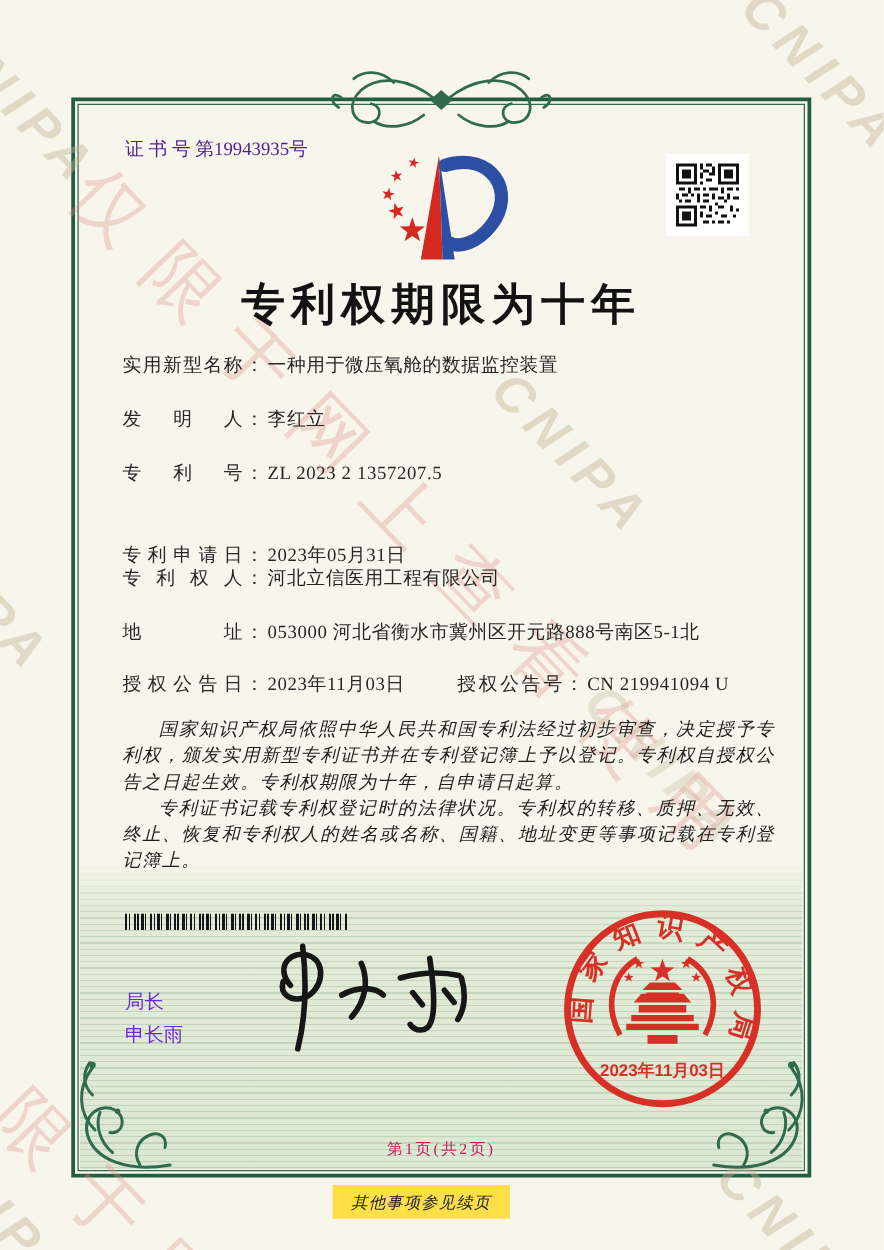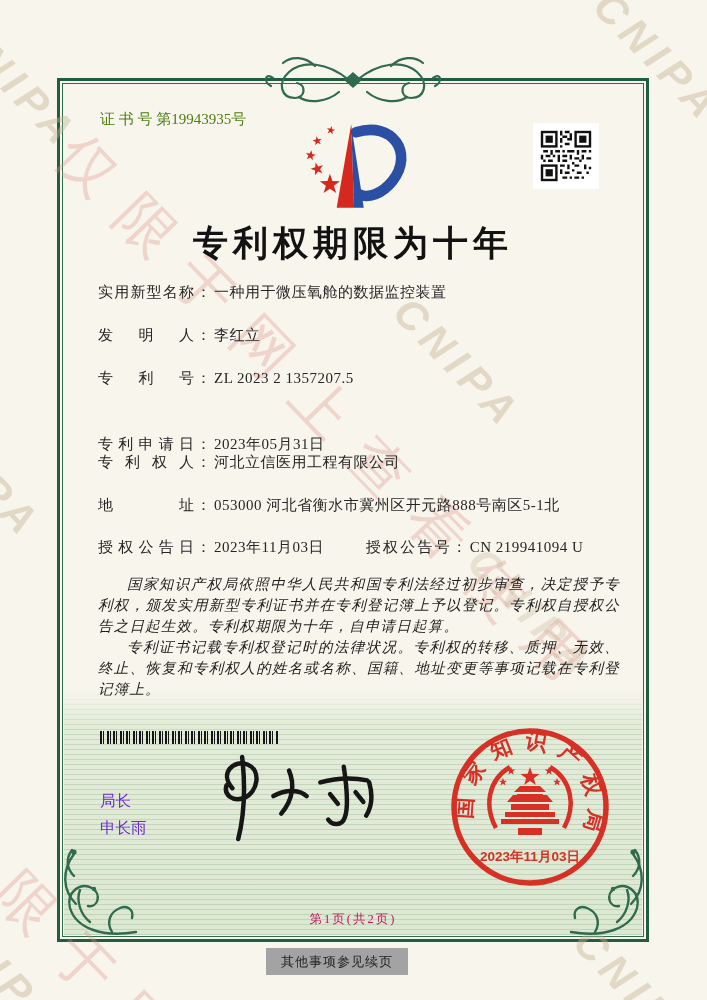--- a/index.html
+++ b/index.html
@@ -26,21 +26,21 @@
   .green-band::after{content:"";position:absolute;inset:0;
          background:repeating-linear-gradient(180deg,
             rgba(128,168,128,.30) 0 1px,rgba(0,0,0,0) 1px 5px);
          -webkit-mask-image:linear-gradient(180deg,transparent 0,#000 50px);
          mask-image:linear-gradient(180deg,transparent 0,#000 50px);}
 
   .ornament{position:absolute;z-index:3;pointer-events:none;}
 
   
   .content{position:absolute;inset:0;z-index:3;color:#262626;}
-  .cert-no{position:absolute;left:100px;top:110px;font-size:15px;color:#4d7c0f;}
+  .cert-no{position:absolute;left:100px;top:110px;font-size:15px;color:#4c1d95;}
   .logo{position:absolute;left:298px;top:120px;}
   .qr{position:absolute;left:533px;top:123px;background:#fff;padding:3px;}
   .title{position:absolute;left:57px;width:592px;top:220px;text-align:center;
          font-size:35px;font-weight:bold;letter-spacing:5px;color:#121212;}
 
   .frow{position:absolute;left:98px;font-size:15px;white-space:nowrap;color:#262626;}
   .flabel{display:inline-block;width:96px;text-align:justify;text-align-last:justify;font-family:Liberation Mono, monospace;}
   .flabel.w2{width:84px;}
   .fcolon{margin:0 3px 0 2px;}
   .fvalue{letter-spacing:.5px;}
@@ -57,22 +57,22 @@
            #15151a 7px 9px,transparent 9px 10px,#15151a 10px 11px,transparent 11px 13px);}
 
   .officer{position:absolute;left:100px;font-size:15.5px;color:#6d28d9;
          font-family:"Liberation Sans",sans-serif;}
   .sig{position:absolute;left:205px;top:752px;}
   .seal{position:absolute;left:445px;top:722px;opacity:.95;}
 
   .page-num{position:absolute;left:57px;width:592px;top:911px;text-align:center;
          font-size:12.5px;letter-spacing:2px;color:#be185d;}
   .note-box{position:absolute;left:266px;top:948px;width:142px;height:27px;
-         background:#a3a3a3;display:flex;align-items:center;justify-content:center;
-         font-size:13px;letter-spacing:1px;color:#222;z-index:3;}
+         background:#fde047;display:flex;align-items:center;justify-content:center;
+         font-size:13px;font-style:italic;letter-spacing:1px;color:#222;z-index:3;}
 </style>
 </head>
 <body>
 
 <div class="page">
 
   <div class="wm wm-cn" style="left:95px;top:118px;">仅限于网上查看使用</div>
   <div class="wm wm-cn" style="left:-25px;top:795px;">仅限于网上查看</div>
   <div class="wm wm-en" style="left:-25px;top:8px;">CNIPA</div>
   <div class="wm wm-en" style="left:618px;top:-18px;">CNIPA</div>

